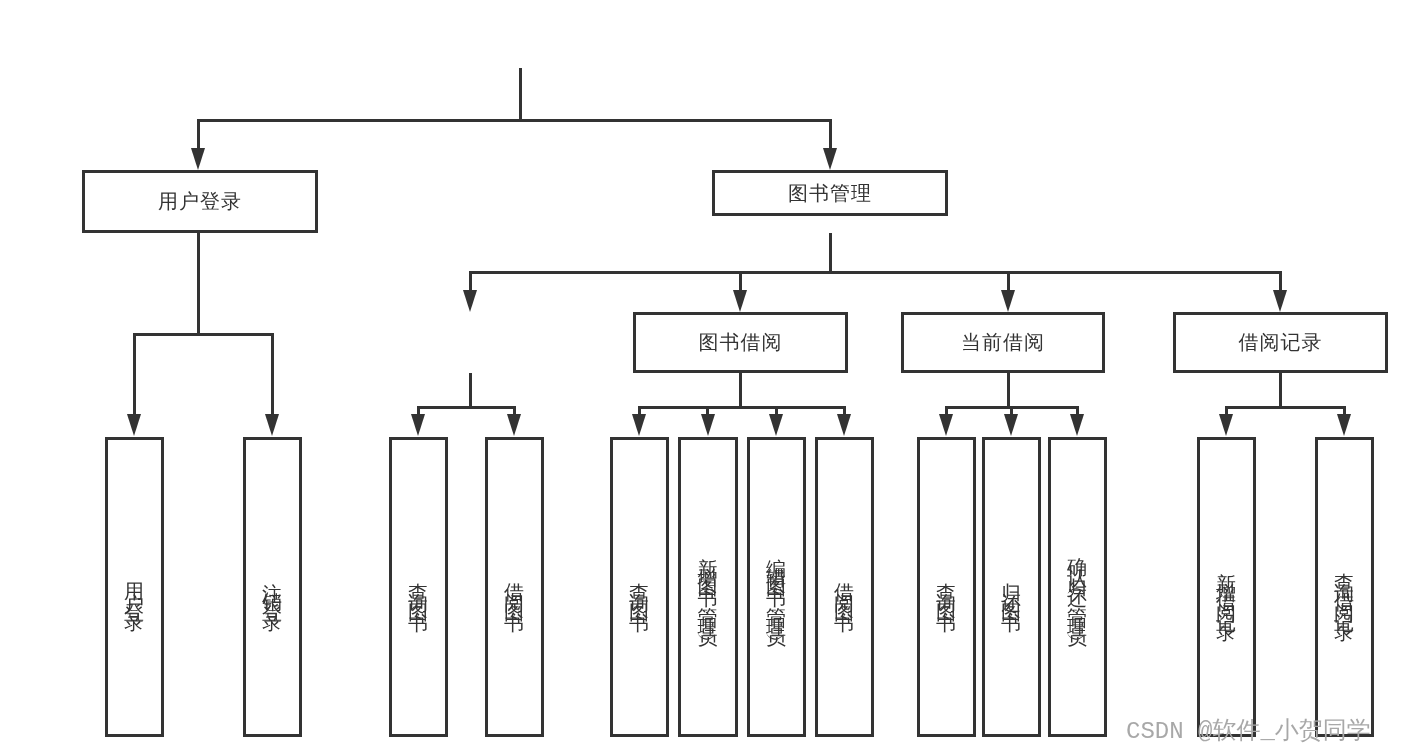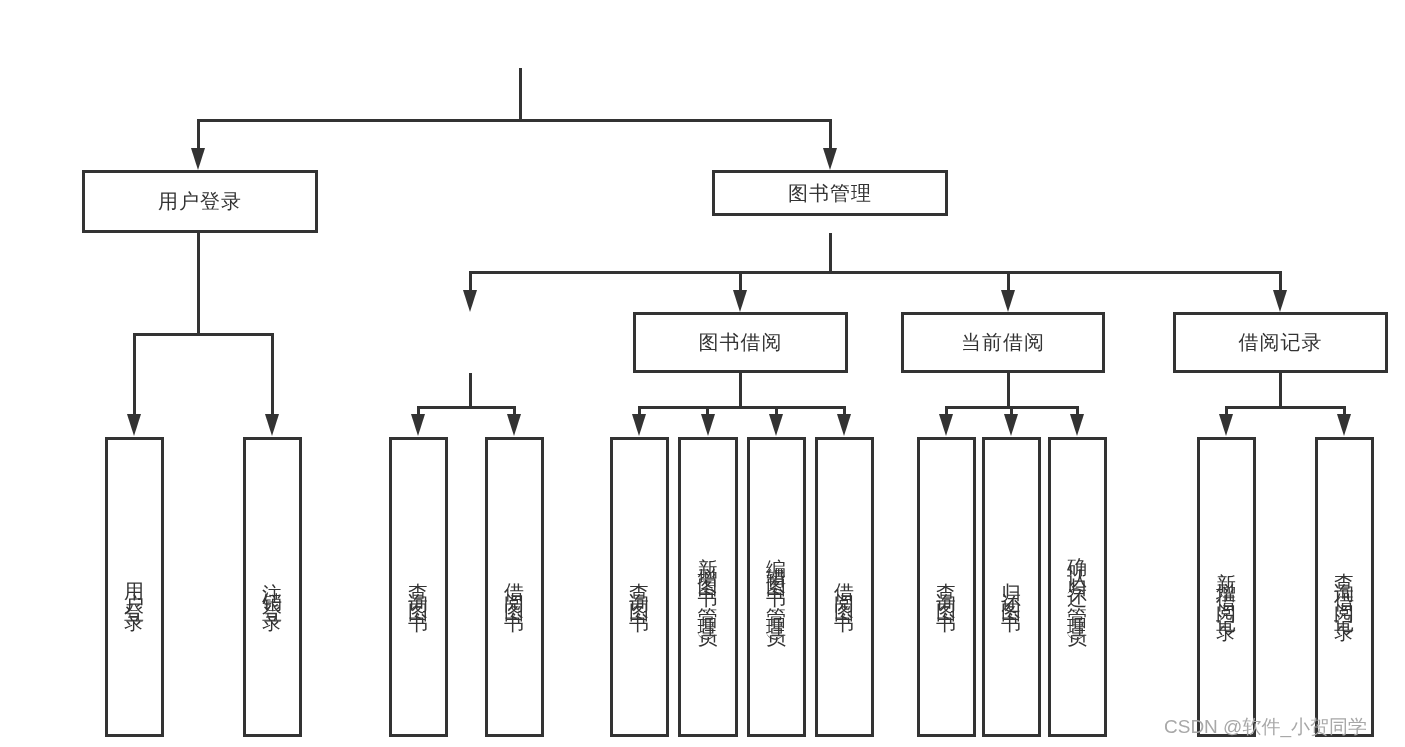--- a/index.html
+++ b/index.html
@@ -62,26 +62,27 @@
   .arrow {
     position: absolute;
     width: 0;
     height: 0;
     border-left: 7px solid transparent;
     border-right: 7px solid transparent;
     border-top: 22px solid #333333;
   }
   .watermark {
     position: absolute;
-    left: 1164px;
+    left: 1126px;
     top: 714px;
-    font-size: 19px;
+    font-size: 24px;
     color: #a8a8a8;
     white-space: nowrap;
     z-index: 5;
+    font-family: Liberation Mono, monospace;
   }
 </style>
 </head>
 <body>
 
 <div id="canvas">
 
 
   <div class="vline" style="left:519px; top:68px; height:52px;"></div>
   <div class="hline" style="left:197px; top:119px; width:634px;"></div>

